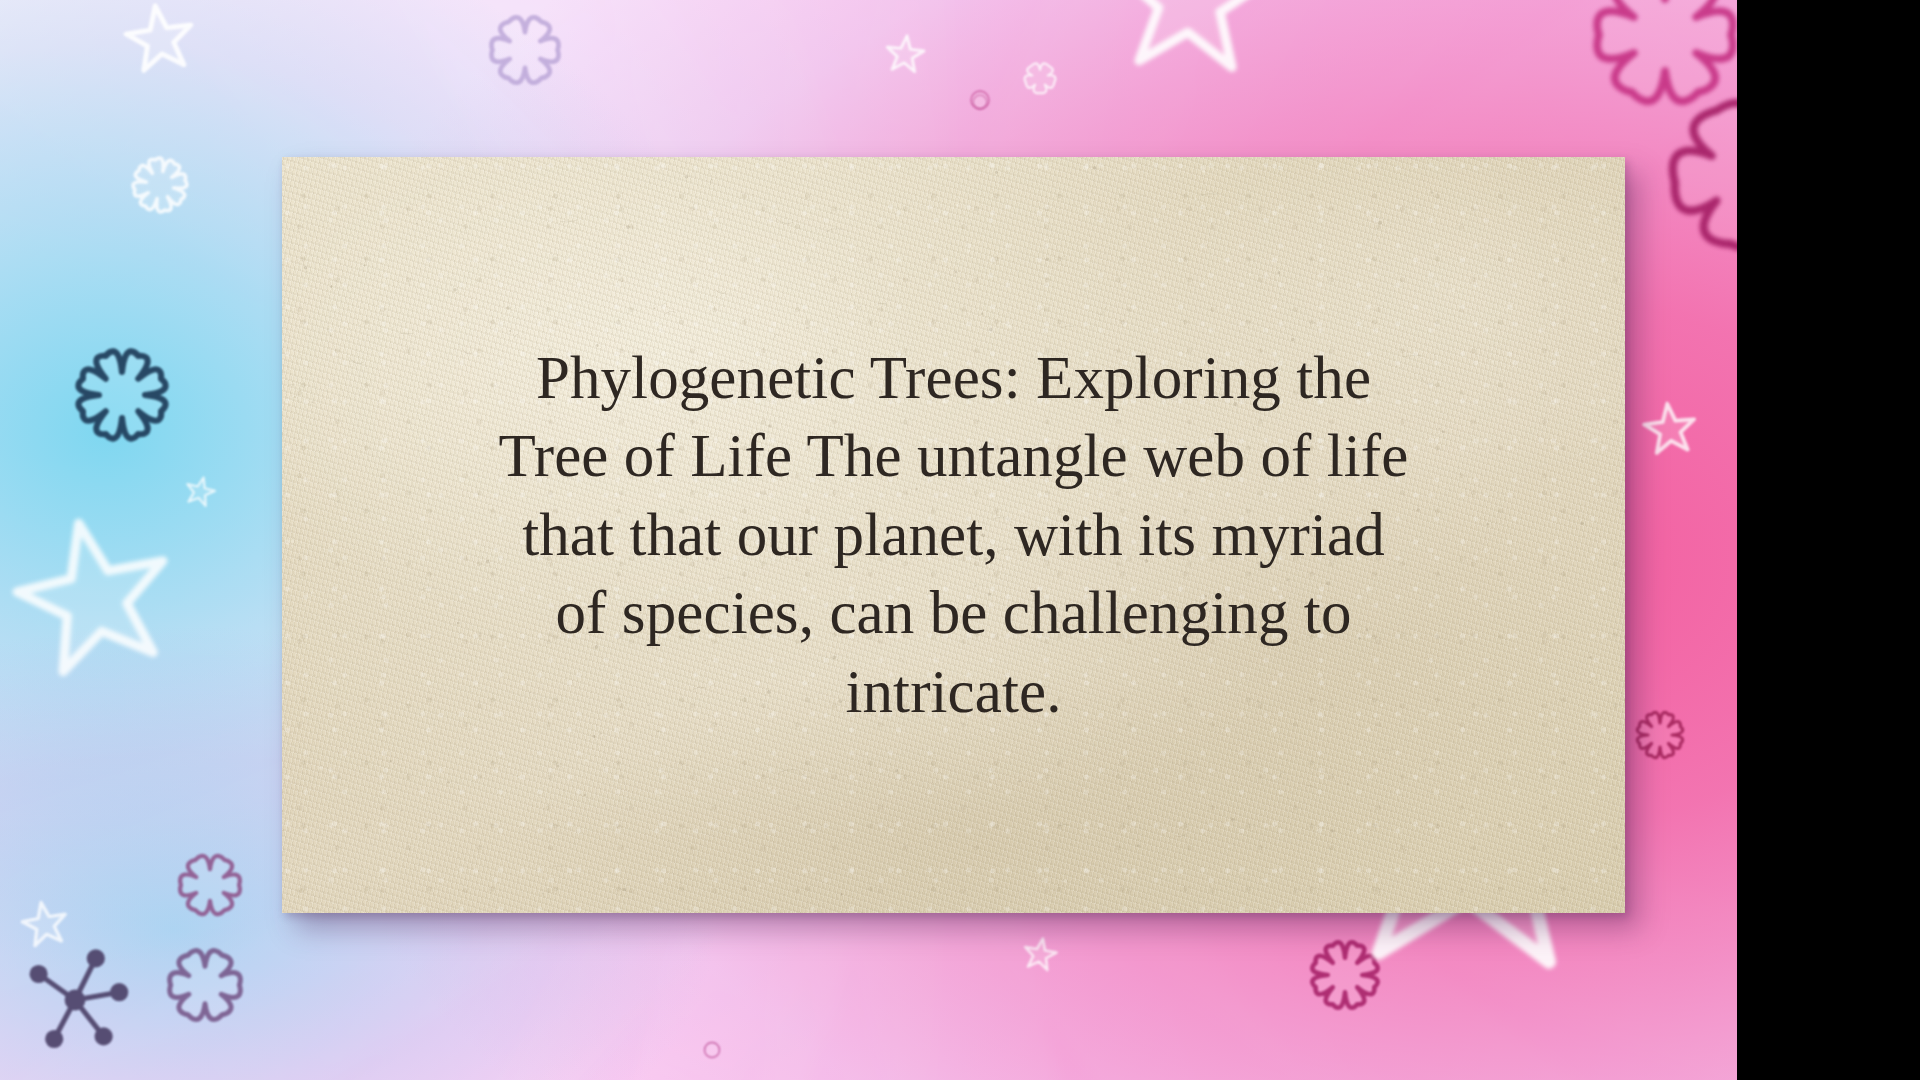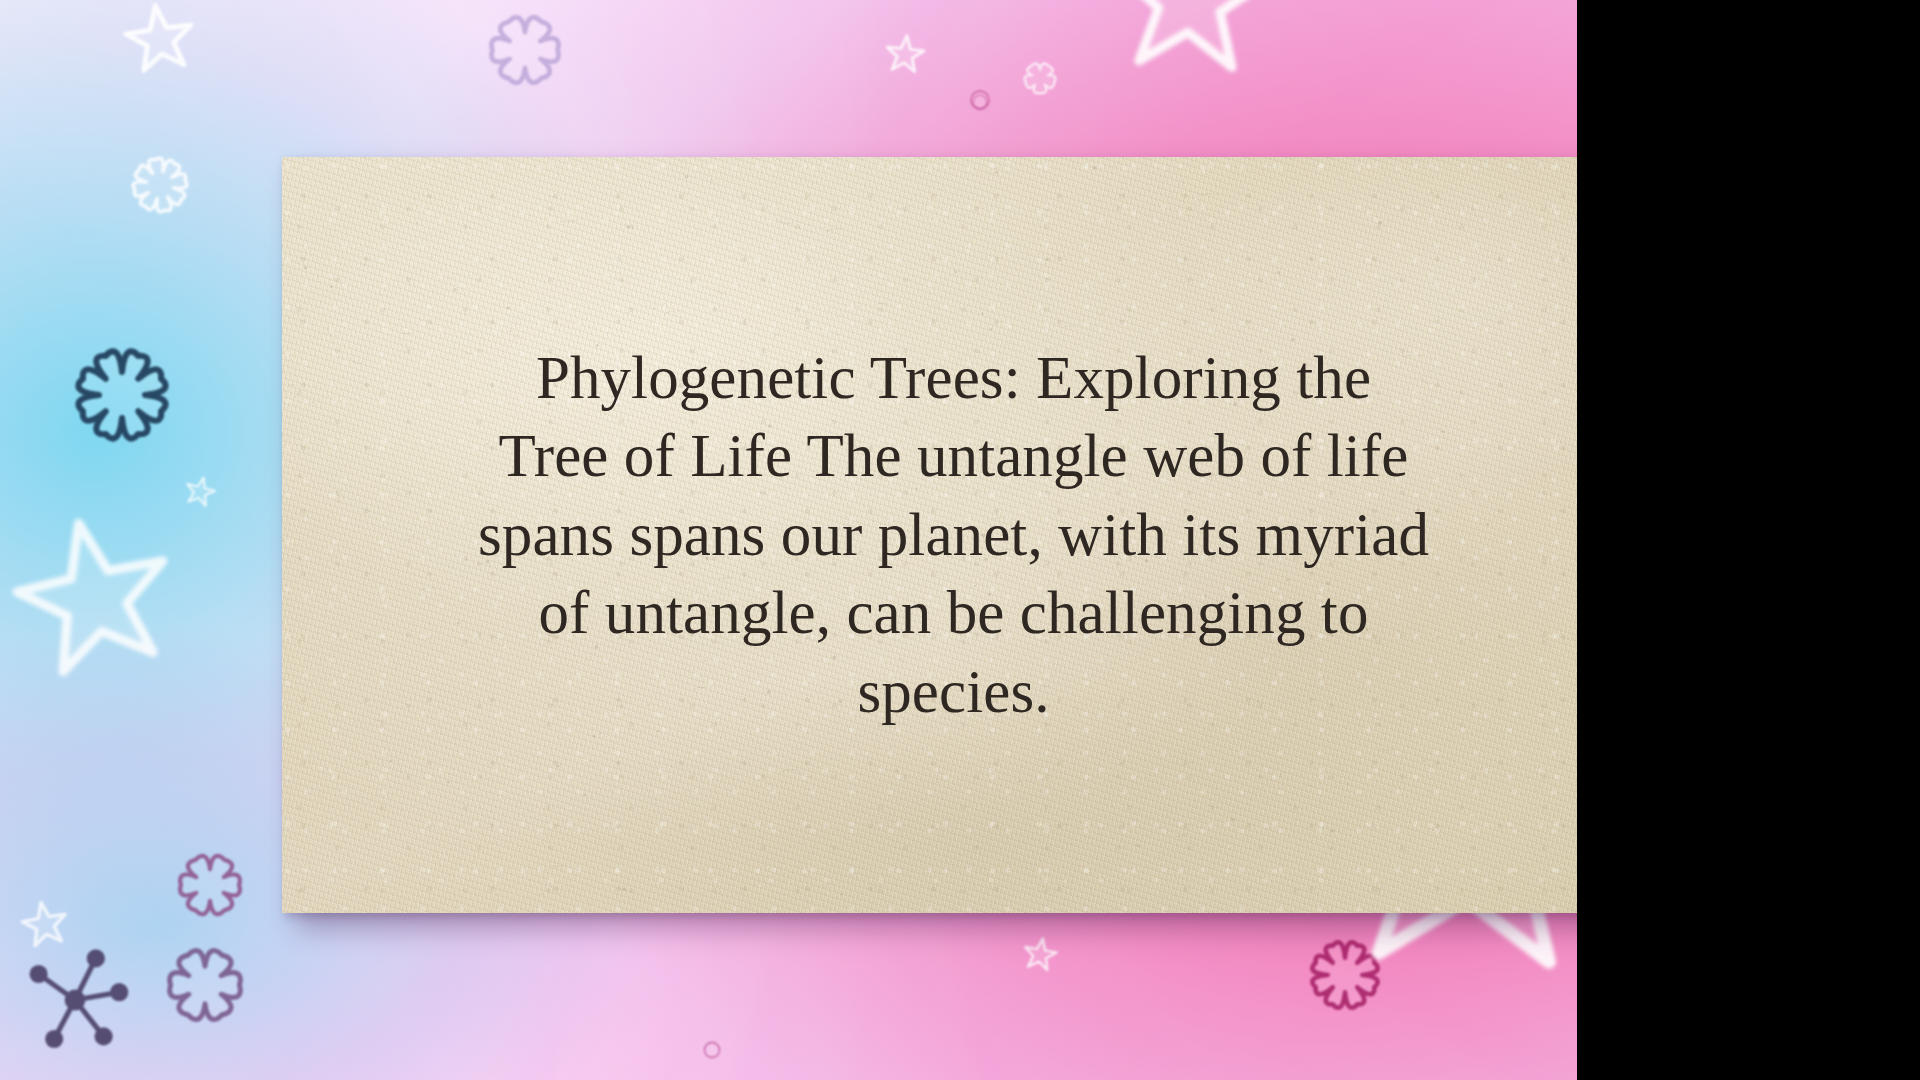--- a/index.html
+++ b/index.html
@@ -5,21 +5,21 @@
   * { margin:0; padding:0; box-sizing:border-box; }
   html,body{
     width:1920px; height:1080px; overflow:hidden;
     background:#000;
     font-family:"Liberation Serif", serif;
   }
 
   
   #stage{
     position:relative;
-    width:1577px; height:1080px;
+    width:1737px; height:1080px;
     overflow:hidden;
   }
 
   
   .bg-base{
     position:absolute; inset:0;
     background:
       radial-gradient(ellipse 70% 85% at 14% 46%, #8ed9ef 0%, #9fd3ee 14%, #b7bfe6 30%, #c9a8dd 46%, #d99ad4 60%, #e88fc4 76%, #ef86bb 100%),
       linear-gradient(115deg,#9ad7ee 0%, #b3b9e4 18%, #c9a3db 34%, #e081c2 52%, #ef6fae 70%, #f07ab4 86%, #e98fc6 100%);
     background-blend-mode:screen, normal;
@@ -625,19 +625,19 @@
         <path d="M93.3 562.9 q 4.5 1.7 9.1 0.8" fill="none" stroke="rgba(110,96,70,.20)" stroke-width="0.9"></path>
         <path d="M180.1 191.3 q 5.1 8.6 10.2 4.3" fill="none" stroke="rgba(110,96,70,.20)" stroke-width="0.9"></path>
         <path d="M572.1 145.4 q 3.4 7.5 6.9 3.7" fill="none" stroke="rgba(110,96,70,.20)" stroke-width="0.9"></path>
         <path d="M543.2 75.2 q 8.3 -5.3 16.5 -2.6" fill="none" stroke="rgba(110,96,70,.20)" stroke-width="0.9"></path>
         <path d="M779.3 170.6 q 6.4 -2.7 12.8 -1.3" fill="none" stroke="rgba(110,96,70,.20)" stroke-width="0.9"></path>
       </svg>
 
     <div class="card-text" id="cardText" style="color: rgb(46, 39, 34);">
         <div>Phylogenetic Trees: Exploring the</div>
         <div>Tree of Life The untangle web of life</div>
-        <div>spans spans our planet, with its myriad</div>
-        <div>of untangle, can be challenging to</div>
-        <div>species.</div>
+        <div>that that our planet, with its myriad</div>
+        <div>of species, can be challenging to</div>
+        <div>intricate.</div>
       </div>
   </div>
 
 </div>
 
 </body></html>

